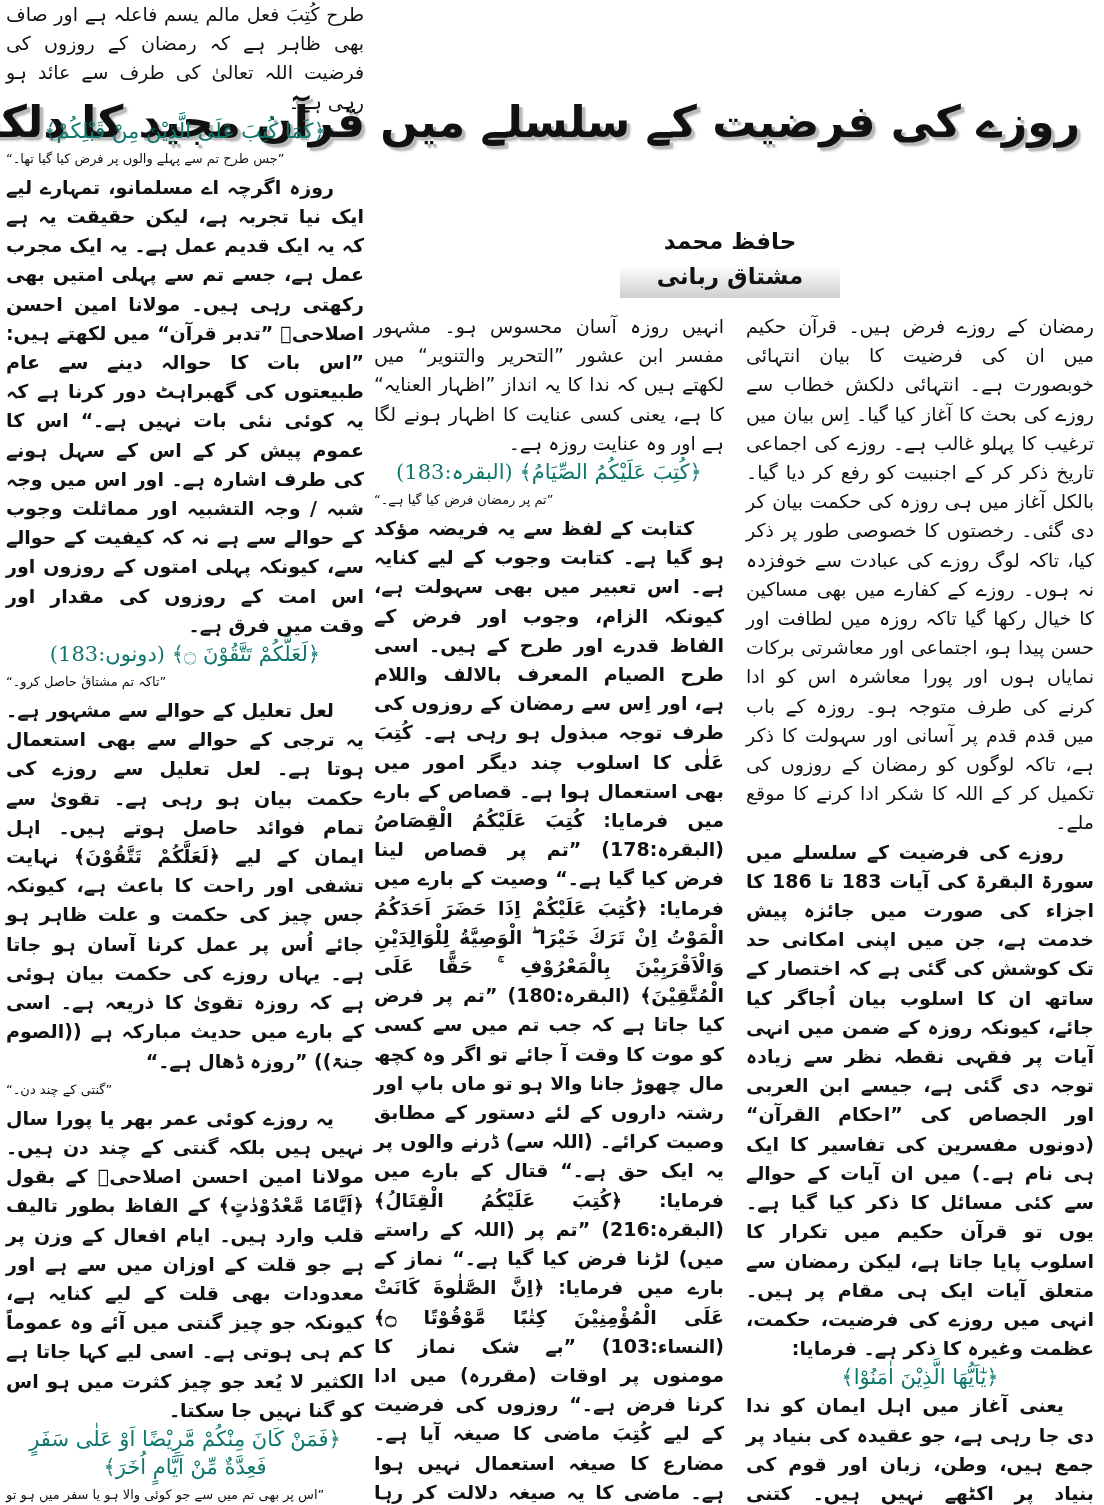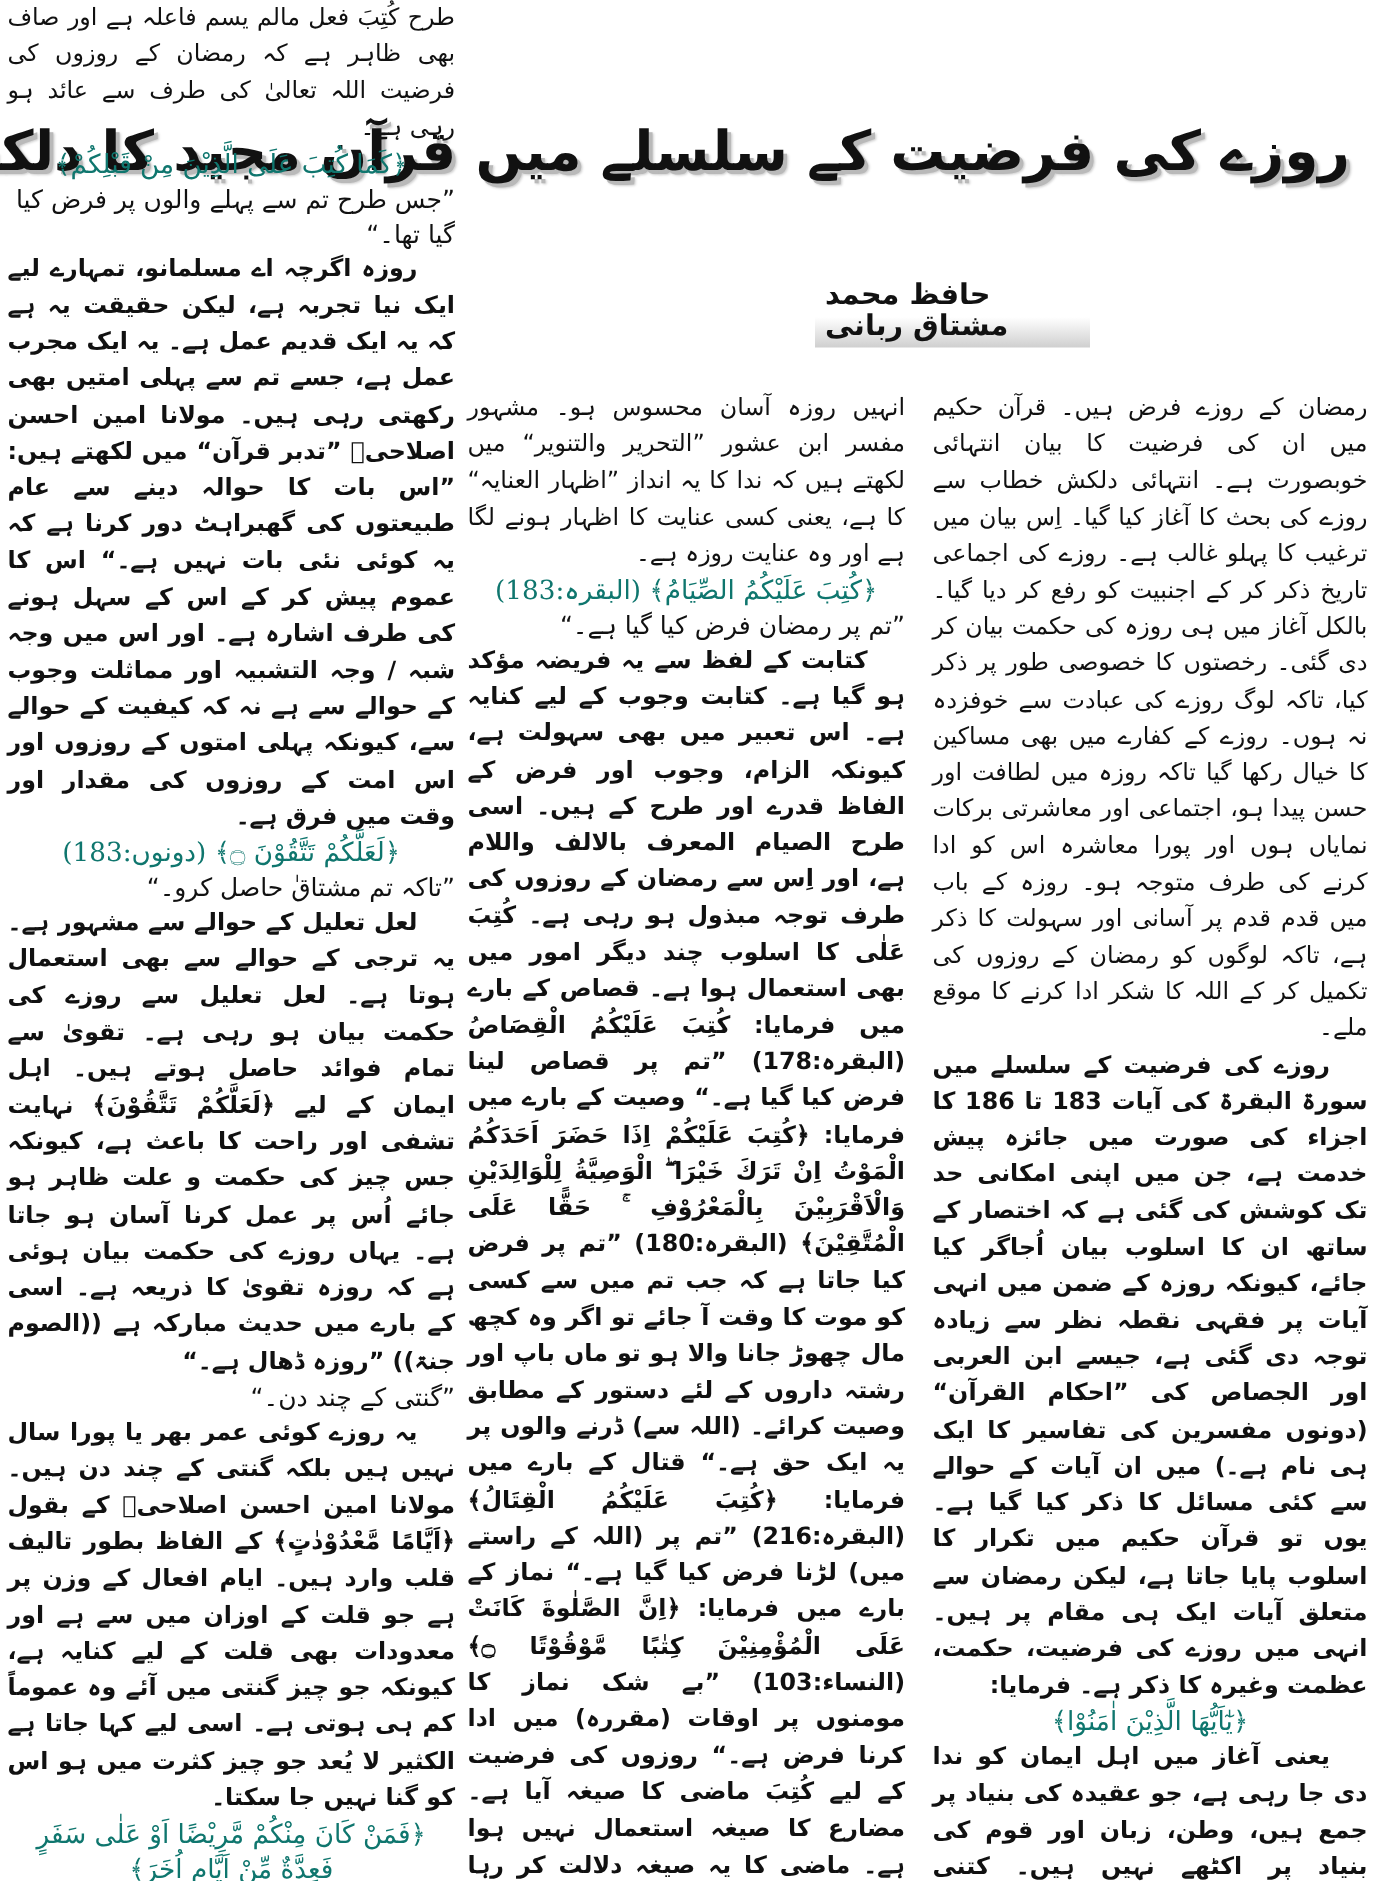--- a/index.html
+++ b/index.html
@@ -2,26 +2,26 @@
 <html><head>
 <meta charset="utf-8">
 <style>
   html, body { margin:0; padding:0; background:#ffffff; }
   body { width:1104px; height:1505px; overflow:hidden; position:relative; color:#111; }
   .page { position:absolute; inset:0; direction:rtl; font-family:"DejaVu Sans", sans-serif; }
   .col { position:absolute; top:0; font-size:19px; line-height:29.2px; text-align:justify; }
   .col p { margin:0; }
   .col .indent { text-indent:30px;font-weight:bold; }
   .col .verse { text-align:center; font-family:"DejaVu Serif", serif; font-size:21px; line-height:28px; color:#0f766e; }
-  .col .trans { text-align:right; font-size:20px; line-height:28px; }
+  .col .trans { text-align:left; font-size:13px; line-height:28px; }
   #col-right { right:10px; width:348px; top:312px; }
   #col-mid { right:380px; width:350px; top:312px;margin-left:47px; }
   #col-left { right:740px; width:358px; top:0px; }
   .title { position:absolute; top:92px; left:425px; width:655px; text-align:center; font-family:"DejaVu Sans", sans-serif; font-weight:bold; font-size:44px; line-height:60px; color:#111; text-shadow:3px 3px 0 #b9b9b9, 4px 4px 2px #cfcfcf; direction:rtl; white-space:nowrap; }
-  .byline { position:absolute; top:224px; left:652px; width:220px; text-align:left; font-weight:bold; font-size:23px; line-height:25px; direction:rtl; }
+  .byline { position:absolute; top:224px; left:620px; width:220px; text-align:center; font-weight:bold; font-size:23px; line-height:35px; direction:rtl; }
   .byline span { display:inline-block; padding:0 8px 4px; background:linear-gradient(to bottom, #ffffff 55%, #cfcfcf 100%); }
 </style>
 </head>
 <body>
 
 <div class="page">
   <div class="title">روزے کی فرضیت کے سلسلے میں قرآن مجید کا دلکش اسلوب</div>
   <div class="byline"><span>حافظ محمد مشتاق ربانی</span></div>
 
   <div class="col" id="col-right">

